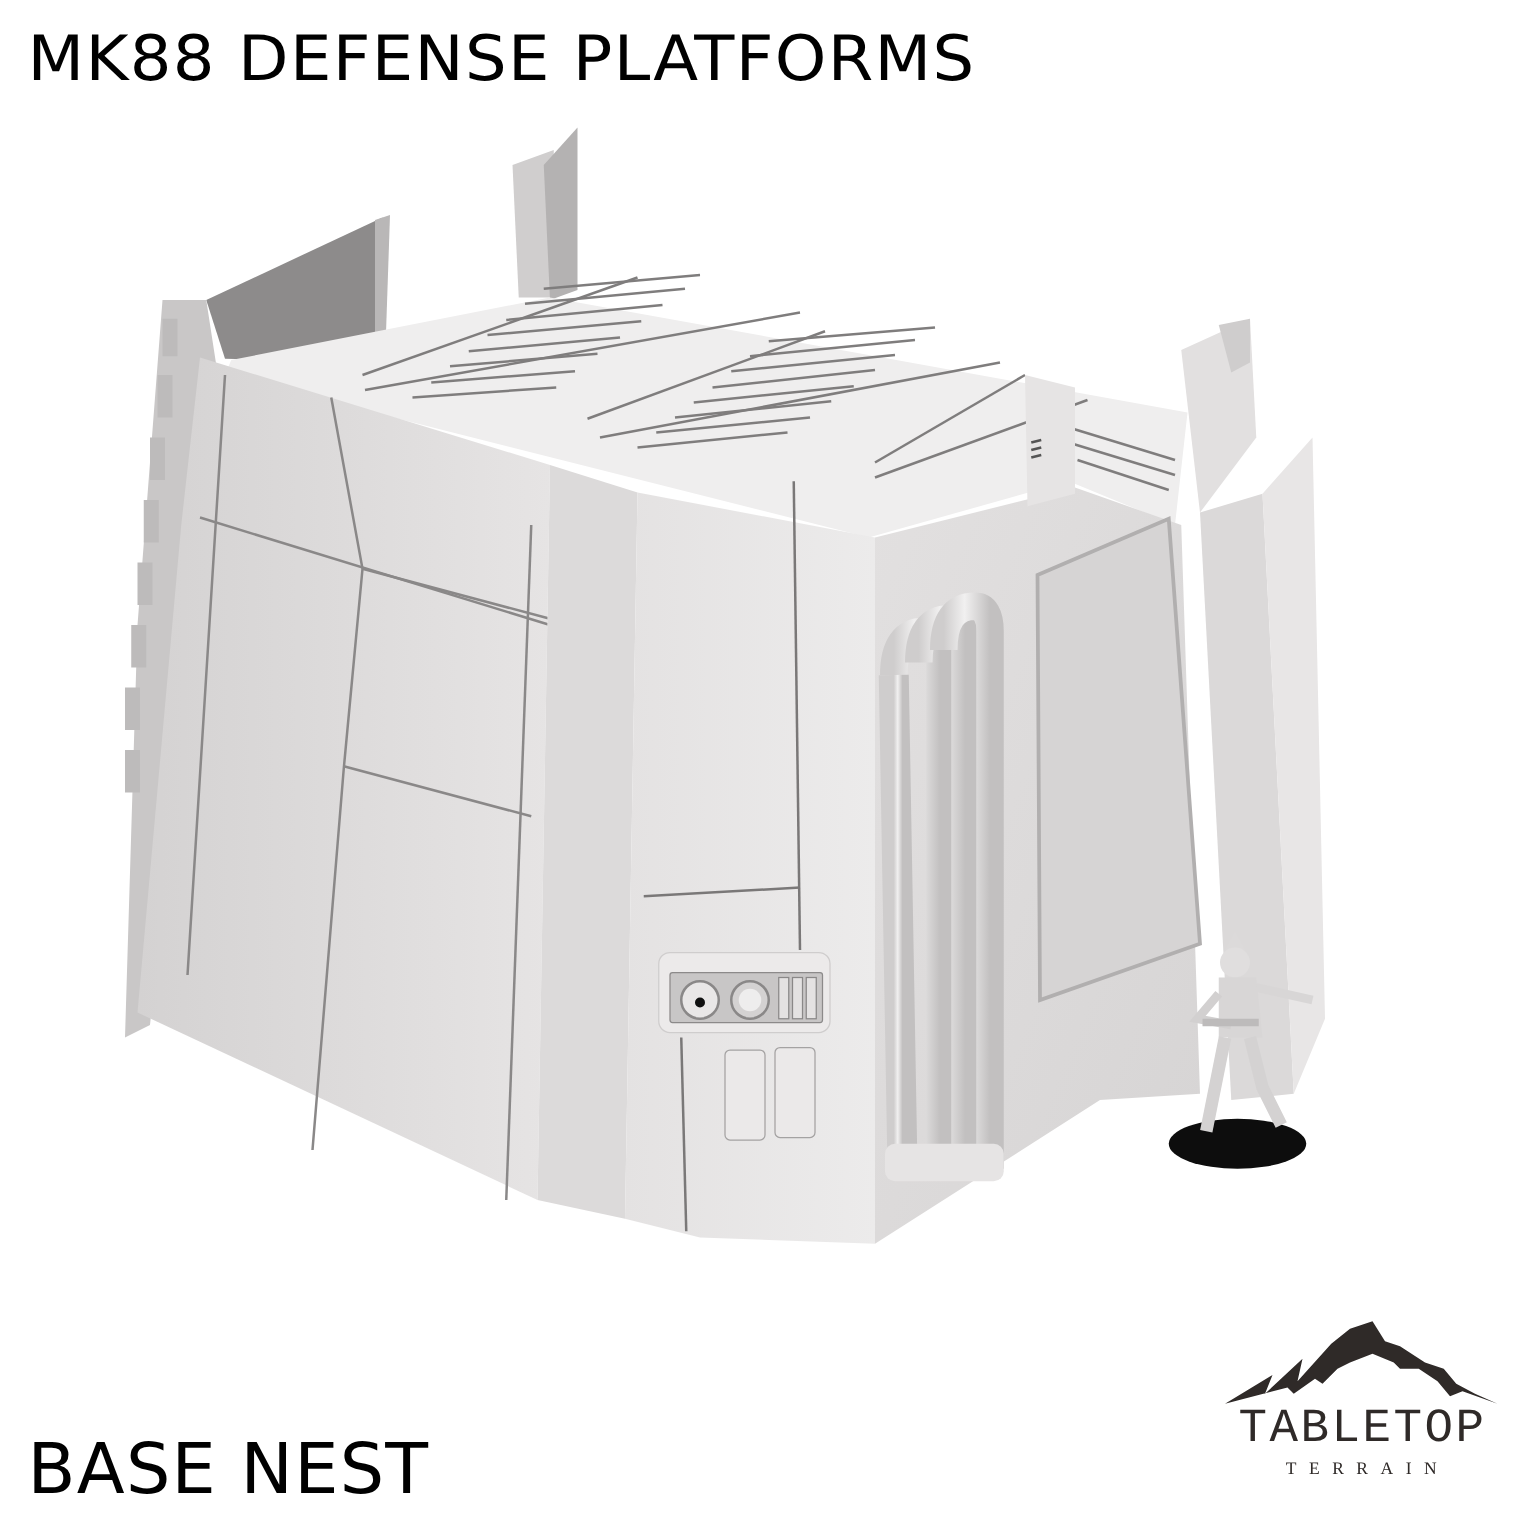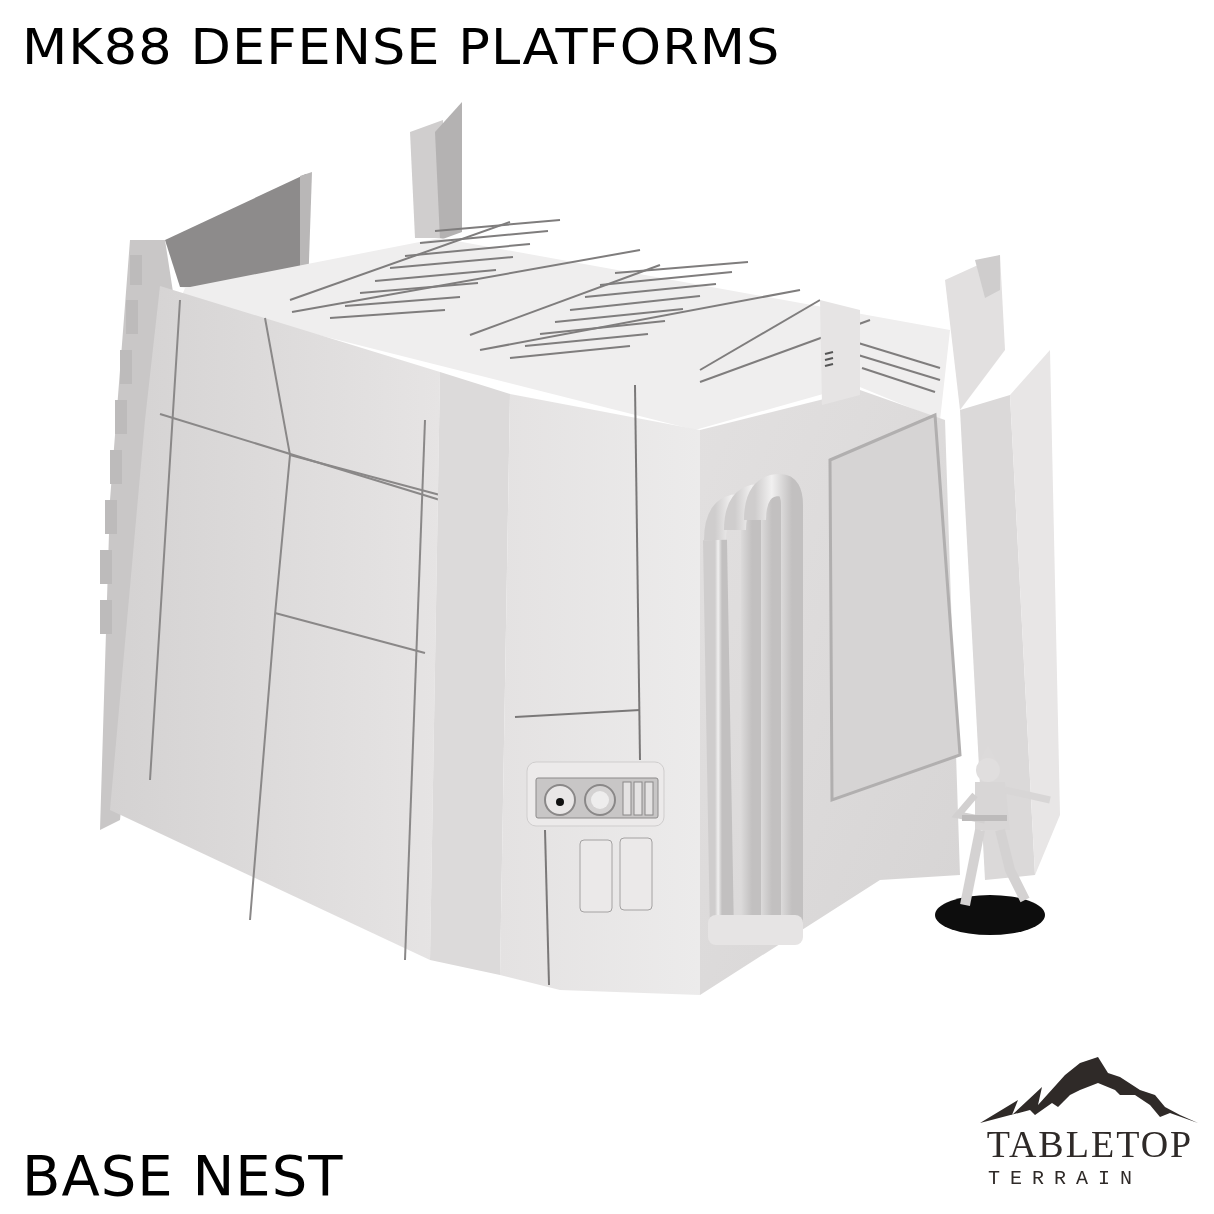--- a/index.html
+++ b/index.html
@@ -7,24 +7,24 @@
          font-family: "Liberation Sans", sans-serif; }
   .title { position: absolute; left: 22px; top: 22px; font-size: 50px; font-weight: 400;
            letter-spacing: 1px; color: #000; line-height: 1; white-space: nowrap;
            font-family: "DejaVu Sans", sans-serif; transform: scaleX(1.05); transform-origin: left top; }
   .subtitle { position: absolute; left: 22px; top: 1148px; font-size: 56px; color: #000;
               line-height: 1; letter-spacing: 1px; font-family: "DejaVu Sans", sans-serif; }
   .render { position: absolute; left: 0; top: 0; width: 1214px; height: 1214px; }
   .logo { position: absolute; left: 980px; top: 1045px; width: 220px; height: 150px; }
   .logo-word { position: absolute; left: 0; top: 80px; width: 220px; text-align: center;
                font-size: 38px; color: #2f2a28; letter-spacing: 2px; line-height: 1;
-               font-family: Liberation Serif, serif; }
-  .logo-sub { position: absolute; left: 0; top: 124px; width: 220px; text-align: left;
-              font-size: 20px; color: #2f2a28; letter-spacing: 10px; line-height: 1;
-              font-family: Liberation Mono, monospace; padding-left: 8px; box-sizing: border-box; }
+               font-family: Liberation Mono, monospace; }
+  .logo-sub { position: absolute; left: 0; top: 124px; width: 220px; text-align: center;
+              font-size: 14px; color: #2f2a28; letter-spacing: 10px; line-height: 1;
+              font-family: Liberation Serif, serif; padding-left: 8px; box-sizing: border-box; }
 </style>
 </head>
 <body>
 
 <svg class="render" viewBox="0 0 1214 1214" xmlns="http://www.w3.org/2000/svg">
   <defs>
     <linearGradient id="wallL" x1="0" x2="1" y1="0" y2="0">
       <stop offset="0" stop-color="#d4d2d2"></stop>
       <stop offset="1" stop-color="#e6e4e4"></stop>
     </linearGradient>

